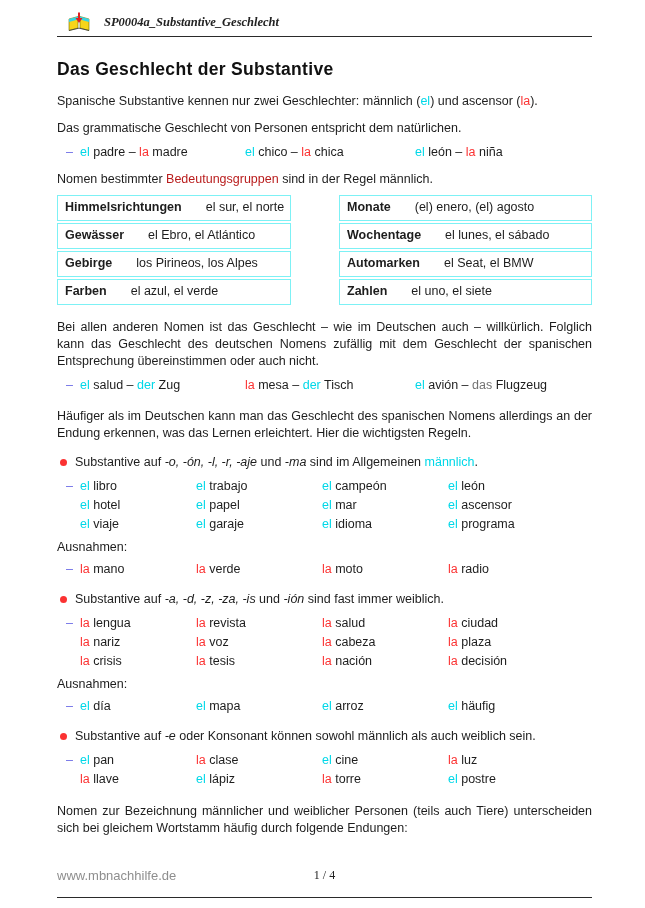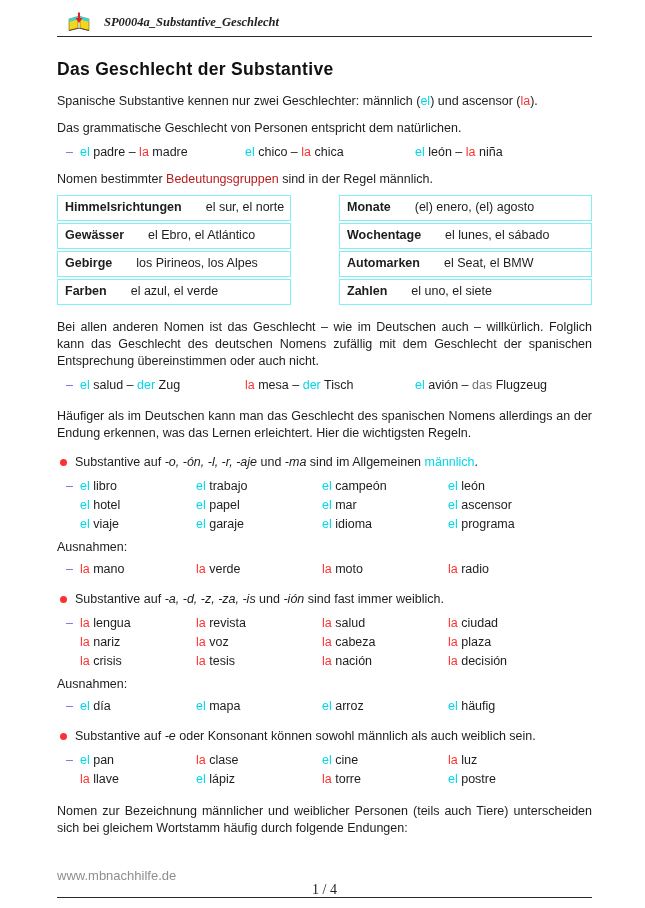--- a/index.html
+++ b/index.html
@@ -34,22 +34,22 @@
   .grid.ex .wcell:nth-child(4){flex:1;}
   .tables{display:flex;justify-content:space-between;margin-top:7px;}
   .ctable.left{width:234px;} .ctable.right{width:253px;}
   .trow{border:1px solid var(--table-border,#7df1f5);margin-bottom:2px;padding:4px 4px 4px 7px;
         height:16px;font-size:12.5px;display:flex;align-items:baseline;gap:24px;white-space:nowrap;overflow:hidden;}
   .tname{font-weight:bold;}
   .tex{}
   .it{font-style:italic;}
   .footer{position:absolute;left:57px;right:53px;bottom:24px;height:16px;}
   .site{position:absolute;left:0;top:0;font-size:13px;color:var(--footer-gray,#8e8e8e);}
-  .pageno{position:absolute;left:0;right:0;top:14px;text-align:center;
-          font-family:"Liberation Serif",serif;font-size:14px;color:#222;}
+  .pageno{position:absolute;left:0;right:0;top:0;text-align:center;
+          font-family:"Liberation Serif",serif;font-size:12px;color:#222;}
   .logo{flex:none;}
 </style>
 </head>
 <body>
 
 <div class="page">
 
   <div class="header">
     <svg class="logo" width="24" height="21" viewBox="0 0 24 21">
       <polygon points="2,7 11,4.5 11,16 2,18.5" fill="#f7d519" stroke="#6b6b00" stroke-width="0.6"></polygon>

